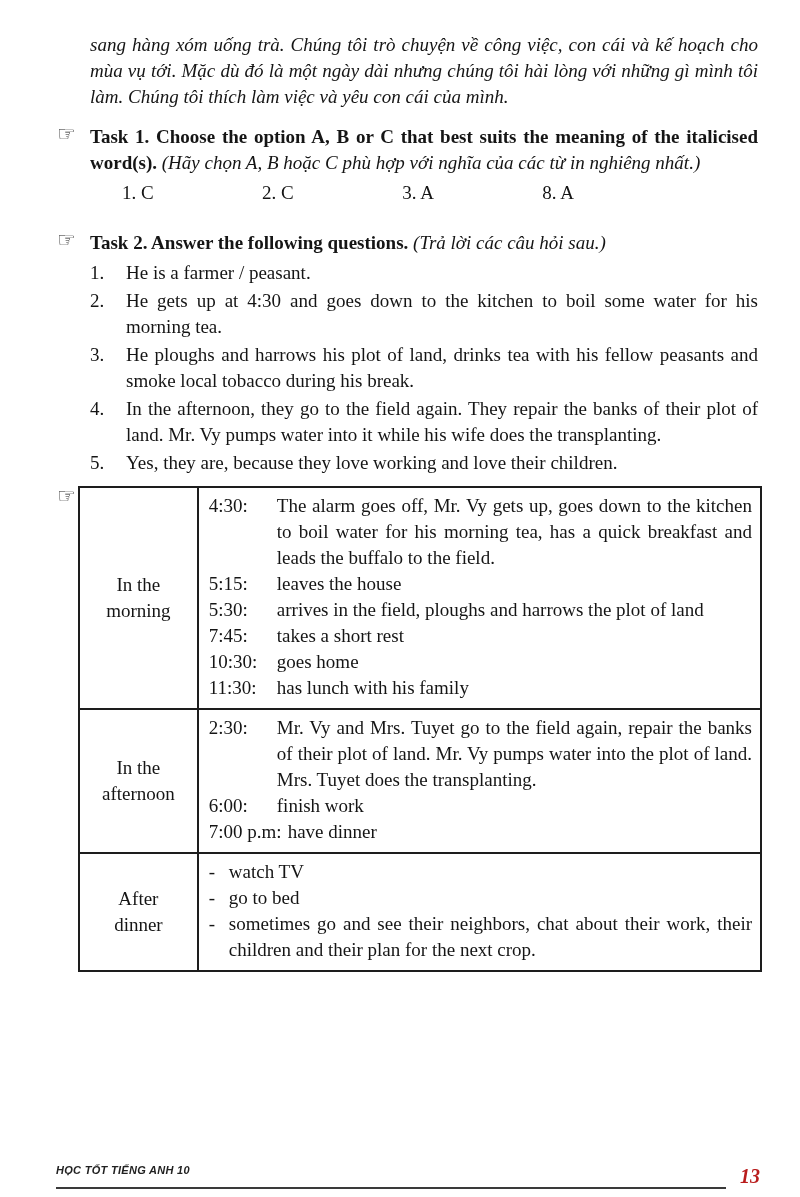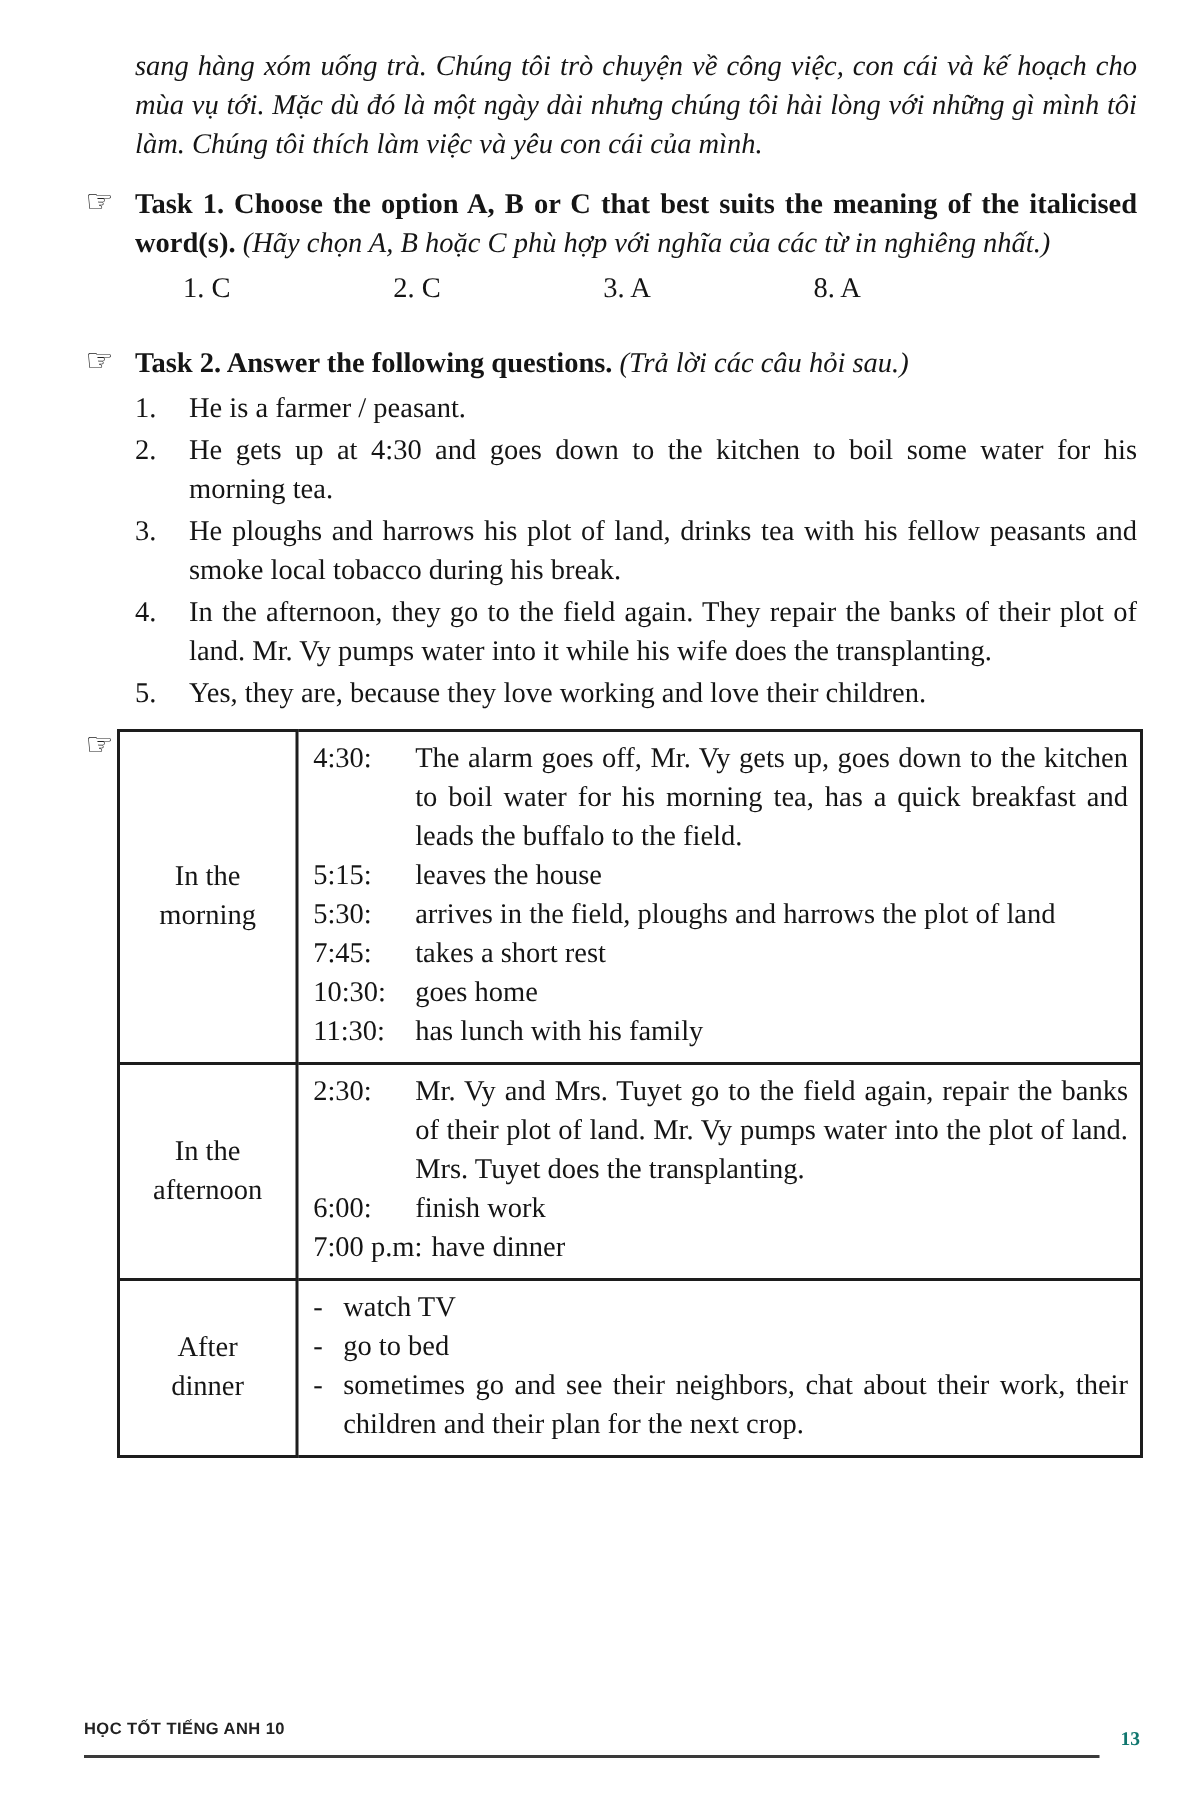--- a/index.html
+++ b/index.html
@@ -34,29 +34,29 @@
   .routine-table { border-collapse:collapse; width:684px; margin:10px 0 0 -12px; }
   .routine-table td { border:2px solid #1d1d1d; }
   .label-cell { width:104px; text-align:center; vertical-align:middle; padding:4px 22px; }
   .entries-cell { vertical-align:top; padding:5px 8px 7px 10px; }
   .entry { display:flex; }
   .entry-time { flex:0 0 auto; min-width:68px; padding-right:6px; white-space:nowrap; }
   .entry.bullet .entry-time { min-width:20px; }
   .entry-text { flex:1; text-align:justify; }
 
   .footer {
-    position:absolute; bottom:25px; left:56px; right:40px;
-    display:flex; align-items:flex-end;
+    position:absolute; bottom:8px; left:56px; right:40px;
+    display:flex; align-items:flex-end;font-style:italic;
   }
   .footer-left {
     flex:1; font-family:"Liberation Sans", sans-serif;
     font-size:11px; font-weight:bold; letter-spacing:0.3px; color:#222;
     border-bottom:2px solid #3a3a3a; padding-bottom:4px; margin-right:14px;
   }
-  .page-num { font-size:13px; font-weight:bold; color:#0f766e; }
+  .page-num { font-size:20px; font-weight:bold; color:#b91c1c; }
 </style>
 </head>
 <body>
 
 <div class="page">
 
   <p class="intro">sang hàng xóm uống trà. Chúng tôi trò chuyện về công việc, con cái và kế hoạch cho mùa vụ tới. Mặc dù đó là một ngày dài nhưng chúng tôi hài lòng với những gì mình tôi làm. Chúng tôi thích làm việc và yêu con cái của mình.</p>
 
   <div class="task-block">
     <div class="task-header">

